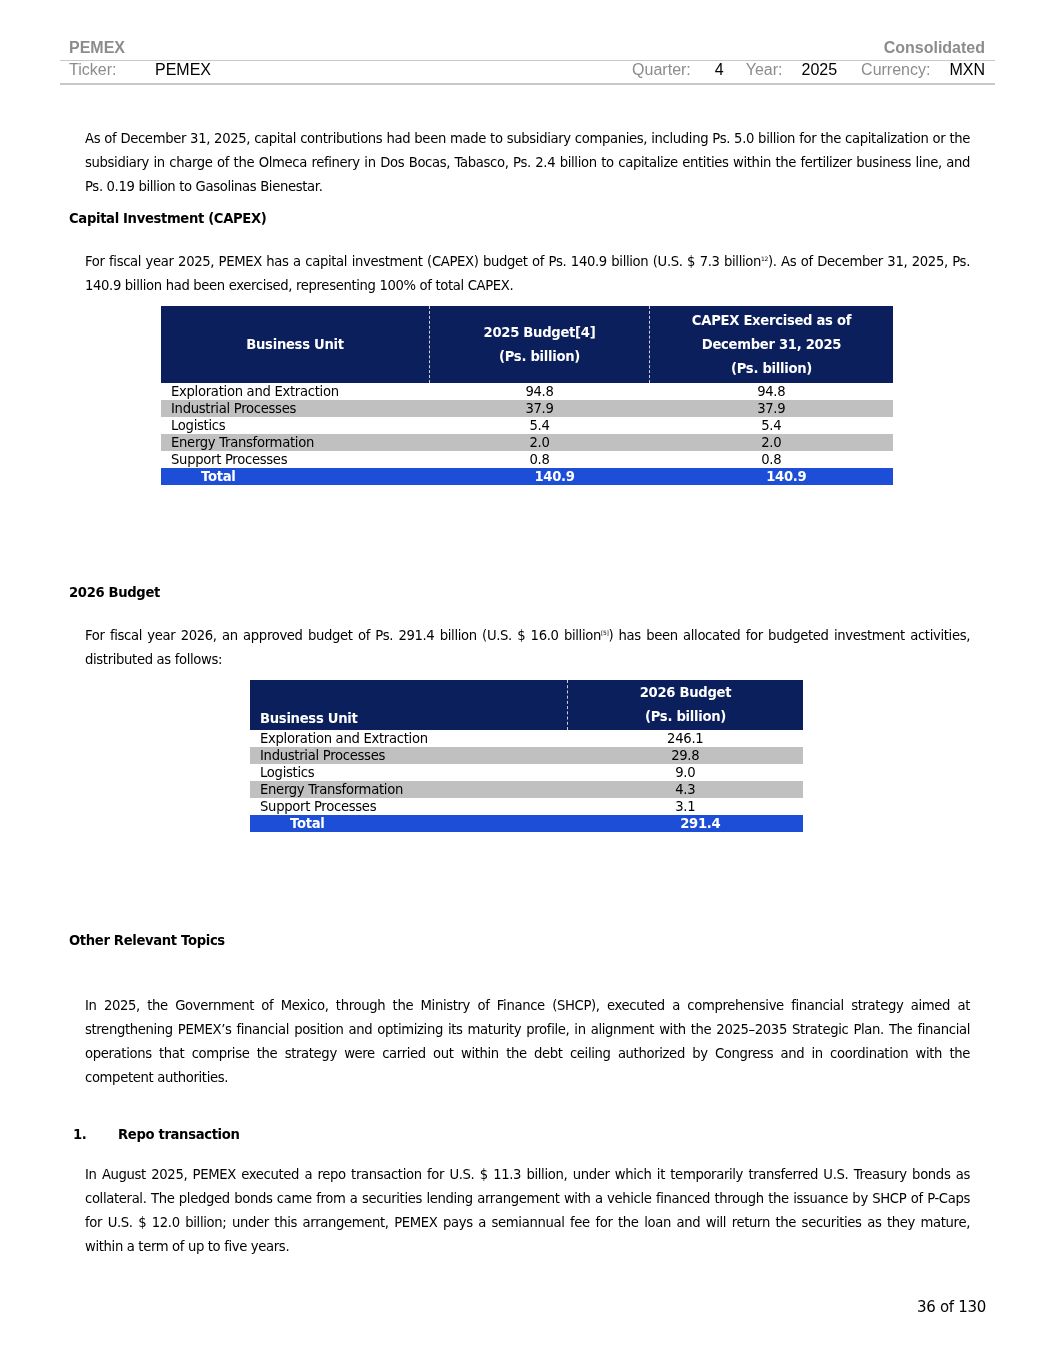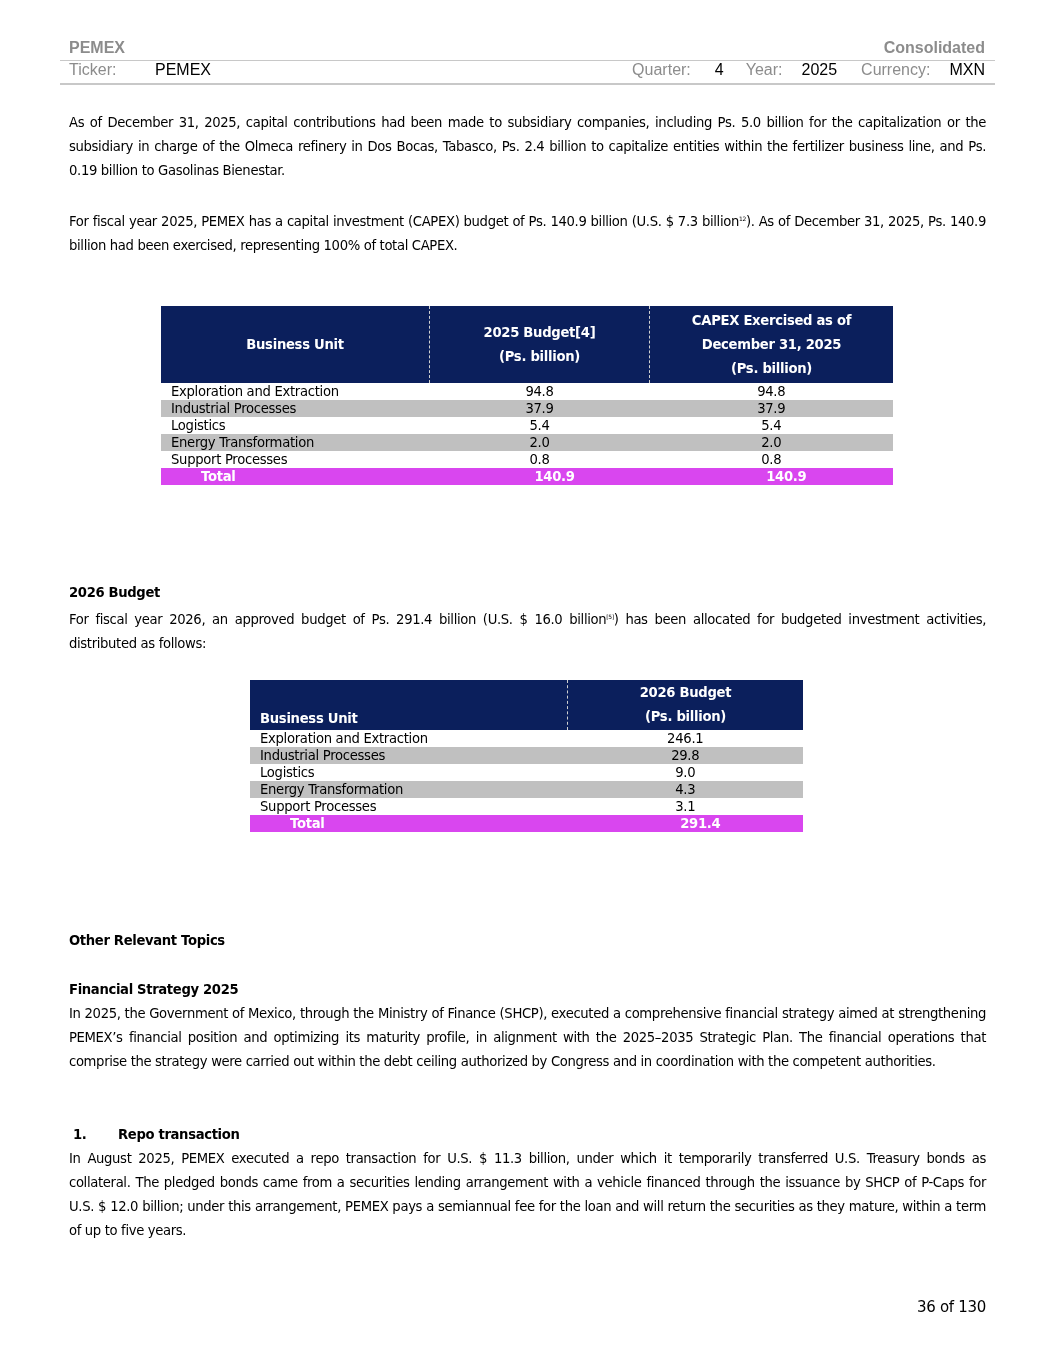--- a/index.html
+++ b/index.html
@@ -5,29 +5,29 @@
   html, body { margin: 0; padding: 0; background: #ffffff; }
   body { width: 1055px; height: 1365px; position: relative; font-family: "Liberation Sans", sans-serif; color: #000; }
   .hdr-top { position: absolute; left: 69px; right: 70px; top: 37px; height: 22px; display: flex; justify-content: space-between; align-items: center; font-weight: bold; color: #8c8c8c; font-size: 16px; }
   .hdr-line1 { position: absolute; left: 60px; right: 60px; top: 60px; height: 0; border-top: 1px solid #c8c8c8; }
   .hdr-row { position: absolute; left: 69px; right: 70px; top: 61px; height: 22px; display: flex; font-size: 16px; }
   .hdr-line2 { position: absolute; left: 60px; right: 60px; top: 83px; height: 0; border-top: 2px solid #c8c8c8; }
   .lbl { color: #8c8c8c; }
   .val { color: #000; }
   .sp { flex: 1; }
   .content { position: absolute; left: 69px; width: 917px; font-family: "DejaVu Sans", sans-serif; font-size: 13.2px; line-height: 24px; letter-spacing: -0.35px; }
-  p { margin: 0; text-align: justify; }
+  p { margin: 16px; text-align: justify; }
   .h { font-weight: bold; }
   sup.fn { font-size: 6px; vertical-align: super; }
   table { border-collapse: collapse; position: absolute; font-family: "DejaVu Sans", sans-serif; font-size: 13.2px; letter-spacing: -0.3px; }
   th { background: #0b1f5c; color: #fff; font-weight: bold; padding: 0; }
   td { padding: 0 10px; height: 17px; }
   td.num { text-align: center; }
   tr.alt td { background: #c0c0c0; }
-  tr.total td { background: #d946ef; color: #fff; font-weight: bold; padding-left: 40px; }
+  tr.total td { background: #1d4ed8; color: #fff; font-weight: bold; padding-left: 40px; }
   th.sep { border-left: 1px dashed #d0d0d0; }
 </style>
 </head>
 <body>
 
 <div class="hdr-top">
   <span>PEMEX</span>
   <span>Consolidated</span>
 </div>
 <div class="hdr-line1"></div>
@@ -42,20 +42,21 @@
   <span class="lbl">Currency:</span>
   <span class="val" style="margin-left:19px">MXN</span>
 </div>
 <div class="hdr-line2"></div>
 
 <div class="content" style="top:111px">
   <p>As of December 31, 2025, capital contributions had been made to subsidiary companies, including Ps. 5.0 billion for the capitalization or the subsidiary in charge of the Olmeca refinery in Dos Bocas, Tabasco, Ps. 2.4 billion to capitalize entities within the fertilizer business line, and Ps. 0.19 billion to Gasolinas Bienestar.</p>
 </div>
 
 <div class="content" style="top:207px">
+  <div class="h">Capital Investment (CAPEX)</div>
   <p><span>For fiscal year 2025, PEMEX has a capital investment (CAPEX) budget of Ps. 140.9 billion (U.S. $ 7.3 billion</span><sup class="fn">12</sup><span>). As of December 31, 2025, Ps. 140.9 billion had been exercised, representing 100% of total CAPEX.</span></p>
 </div>
 
 <table style="left:161px; top:306px; width:732px;">
   <thead>
     <tr style="height:77px">
       <th style="width:268px"><span>Business Unit</span></th>
       <th class="sep" style="width:219px; line-height:24px"><span>2025 Budget[4]</span><br><span>(Ps. billion)</span></th>
       <th class="sep" style="line-height:24px"><span>CAPEX Exercised as of</span><br><span>December 31, 2025</span><br><span>(Ps. billion)</span></th>
     </tr>
@@ -132,21 +133,20 @@
         <td class="num">291.4</td>
       </tr>
   </tbody>
 </table>
 
 <div class="content" style="top:929px">
   <div class="h">Other Relevant Topics</div>
 </div>
 
 <div class="content" style="top:978px">
-  <div class="h">Financial Strategy 2025</div>
   <p>In 2025, the Government of Mexico, through the Ministry of Finance (SHCP), executed a comprehensive financial strategy aimed at strengthening PEMEX’s financial position and optimizing its maturity profile, in alignment with the 2025–2035 Strategic Plan. The financial operations that comprise the strategy were carried out within the debt ceiling authorized by Congress and in coordination with the competent authorities.</p>
 </div>
 
 <div class="content" style="top:1123px">
   <div class="h"><span style="display:inline-block; width:49px; padding-left:4px; box-sizing:border-box">1.</span><span>Repo transaction</span></div>
   <p>In August 2025, PEMEX executed a repo transaction for U.S. $ 11.3 billion, under which it temporarily transferred U.S. Treasury bonds as collateral. The pledged bonds came from a securities lending arrangement with a vehicle financed through the issuance by SHCP of P-Caps for U.S. $ 12.0 billion; under this arrangement, PEMEX pays a semiannual fee for the loan and will return the securities as they mature, within a term of up to five years.</p>
 </div>
 
 <div style="position:absolute; right:69px; top:1298px; font-family:'DejaVu Sans', sans-serif; font-size:15px; letter-spacing:-0.3px">36 of 130</div>
 

